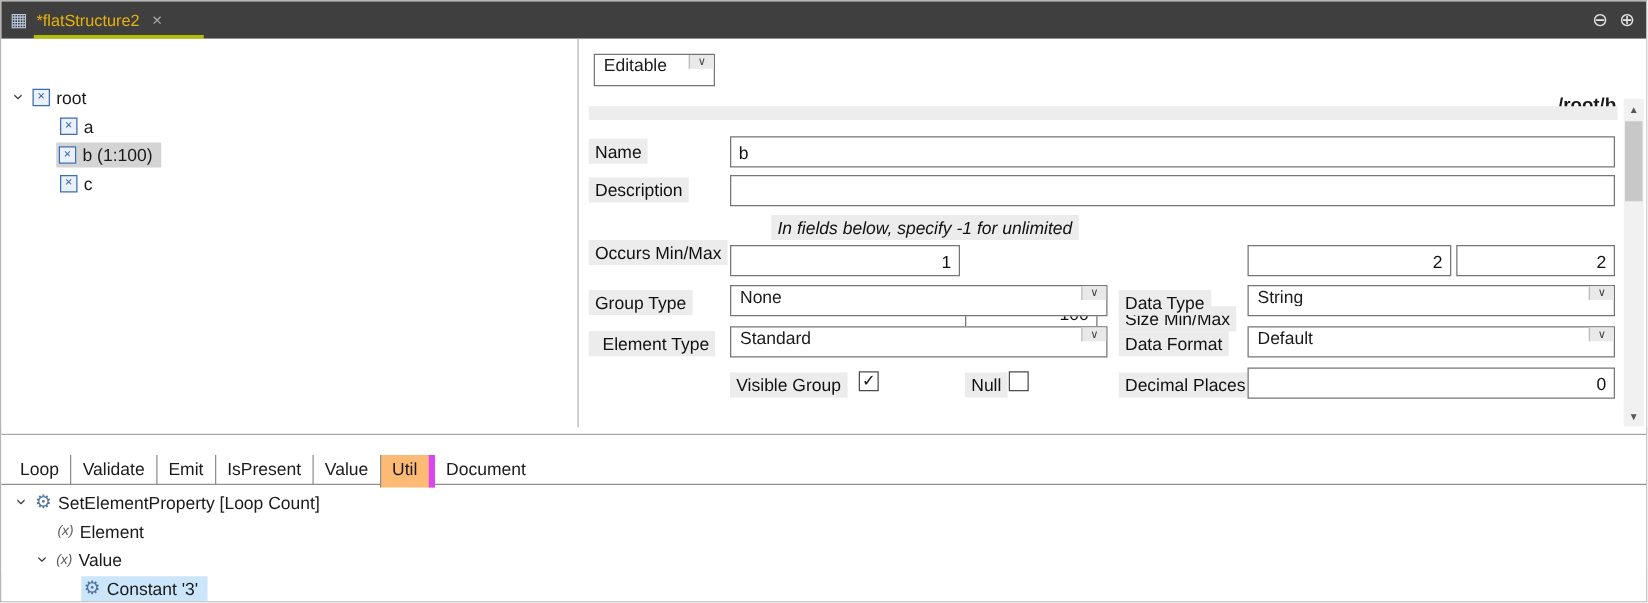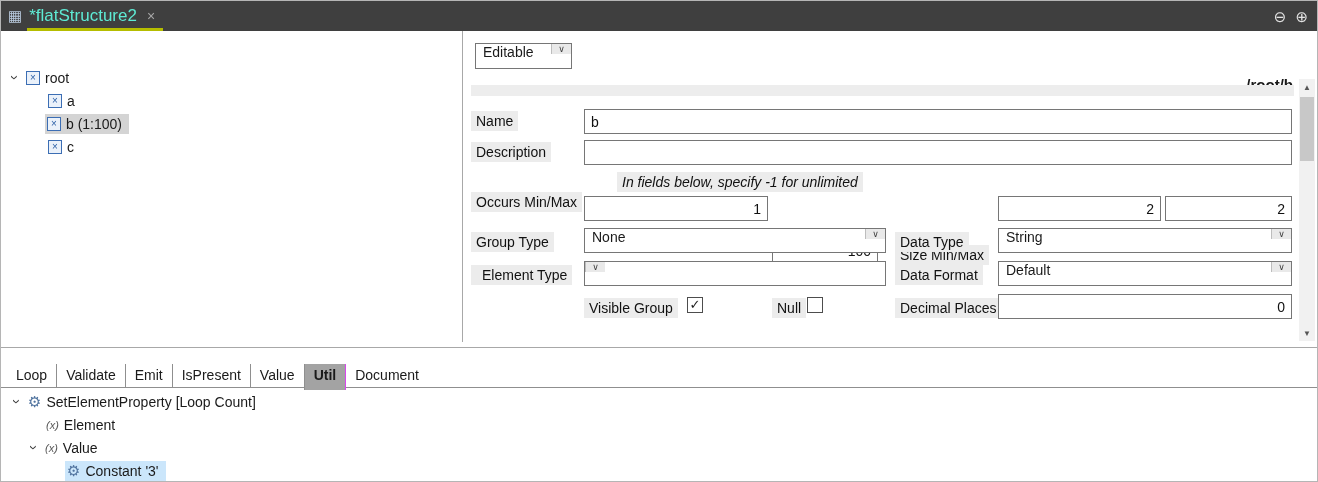--- a/index.html
+++ b/index.html
@@ -3,21 +3,21 @@
 <meta charset="utf-8">
 <style>
   * { box-sizing: border-box; margin: 0; padding: 0; }
   body { font-family: "Liberation Sans", "DejaVu Sans", sans-serif; background: #ffffff; }
   .window { position: relative; width: 1318px; height: 482px; background: #fff; border: 1px solid #b5b5b5; overflow: hidden; font-size: 14px; color: #1a1a1a; }
 
   
   .titlebar { position: absolute; left: 0; top: 0; width: 100%; height: 30px; background: #3f3f3f; display: flex; align-items: center; }
   .app-icon { color: #b9c9dd; font-size: 15px; margin: 0 7px 0 7px; }
   .doc-tab { display: flex; align-items: center; height: 30px; position: relative; padding-right: 6px; }
-  .doc-tab .ttl { color: #5eead4; font-size: 17px; }
+  .doc-tab .ttl { color: #eab308; font-size: 13px; }
   .doc-tab .tclose { color: #a8a8a8; font-size: 14px; margin-left: 10px; cursor: pointer; }
   .tab-underline { position: absolute; left: 26px; bottom: 0; width: 136px; height: 3px; background: #b5bd00; }
   .tb-actions { margin-left: auto; display: flex; gap: 9px; margin-right: 9px; }
   .tb-actions span { color: #e3e3e3; font-size: 15px; cursor: pointer; line-height: 1; }
 
   
   .left-panel { position: absolute; left: 0; top: 30px; width: 462px; height: 311px; background: #fff; border-right: 1px solid #a8a8a8; }
   .right-panel { position: absolute; left: 462px; top: 30px; width: 856px; height: 311px; background: #fff; }
 
   
@@ -49,21 +49,21 @@
   .sbtn.up { top: 0; }
   .sbtn.down { bottom: 0; }
   .sthumb { position: absolute; left: 1px; top: 18px; width: 14px; height: 64px; background: #c8c8c8; cursor: pointer; }
 
   
   .bottom-panel { position: absolute; left: 0; top: 346px; width: 100%; height: 112px; background: #fff; border-top: 1px solid #a8a8a8; }
   .tabline { position: absolute; left: 0; top: 39px; width: 100%; height: 1px; background: #8f8f8f; z-index: 1; }
   .btabs { position: absolute; left: 6px; top: 16px; display: flex; z-index: 2; }
   .btab { height: 24px; line-height: 23px; padding: 0 9px; border-left: 1px solid #8f8f8f; white-space: nowrap; cursor: pointer; }
   .btab:first-child { border-left: none; }
-  .btab.active { font-weight: bold; background: #a3a3a3; border-right: 1px solid #d946ef; height: 26px; position: relative; z-index: 3; }
+  .btab.active { font-weight: normal; background: #fdba74; border-right: 5px solid #d946ef; height: 26px; position: relative; z-index: 3; }
   .btab.active + .btab { border-left: none; }
 
   .gear-icon { color: #51749f; font-size: 15px; line-height: 1; }
   .expr-icon { color: #5a5a5a; font-size: 11px; font-style: italic; white-space: nowrap; }
 </style>
 </head>
 <body>
 
 <div class="window">
 
@@ -134,20 +134,21 @@
     <span class="carrow">∨</span>
   </div>
   <span class="flabel" style="left:894px; top:231px;">Data Type</span>
   <div class="combo" style="left:997px; top:227px; width:294px; height:25px;">
     <span class="ctext">String</span>
     <span class="carrow">∨</span>
   </div>
 
   <span class="flabel" style="left:470px; top:264px;padding-left:11px;">Element Type</span>
   <div class="combo" style="left:583px; top:260px; width:302px; height:25px;">
+    <span class="ctext">Standard</span>
     <span class="carrow">∨</span>
   </div>
   <span class="flabel" style="left:894px; top:264px;">Data Format</span>
   <div class="combo" style="left:997px; top:260px; width:294px; height:25px;">
     <span class="ctext">Default</span>
     <span class="carrow">∨</span>
   </div>
 
   <span class="flabel" style="left:583px; top:297px;">Visible Group</span>
   <span class="cb" style="left:686px; top:296px;">

